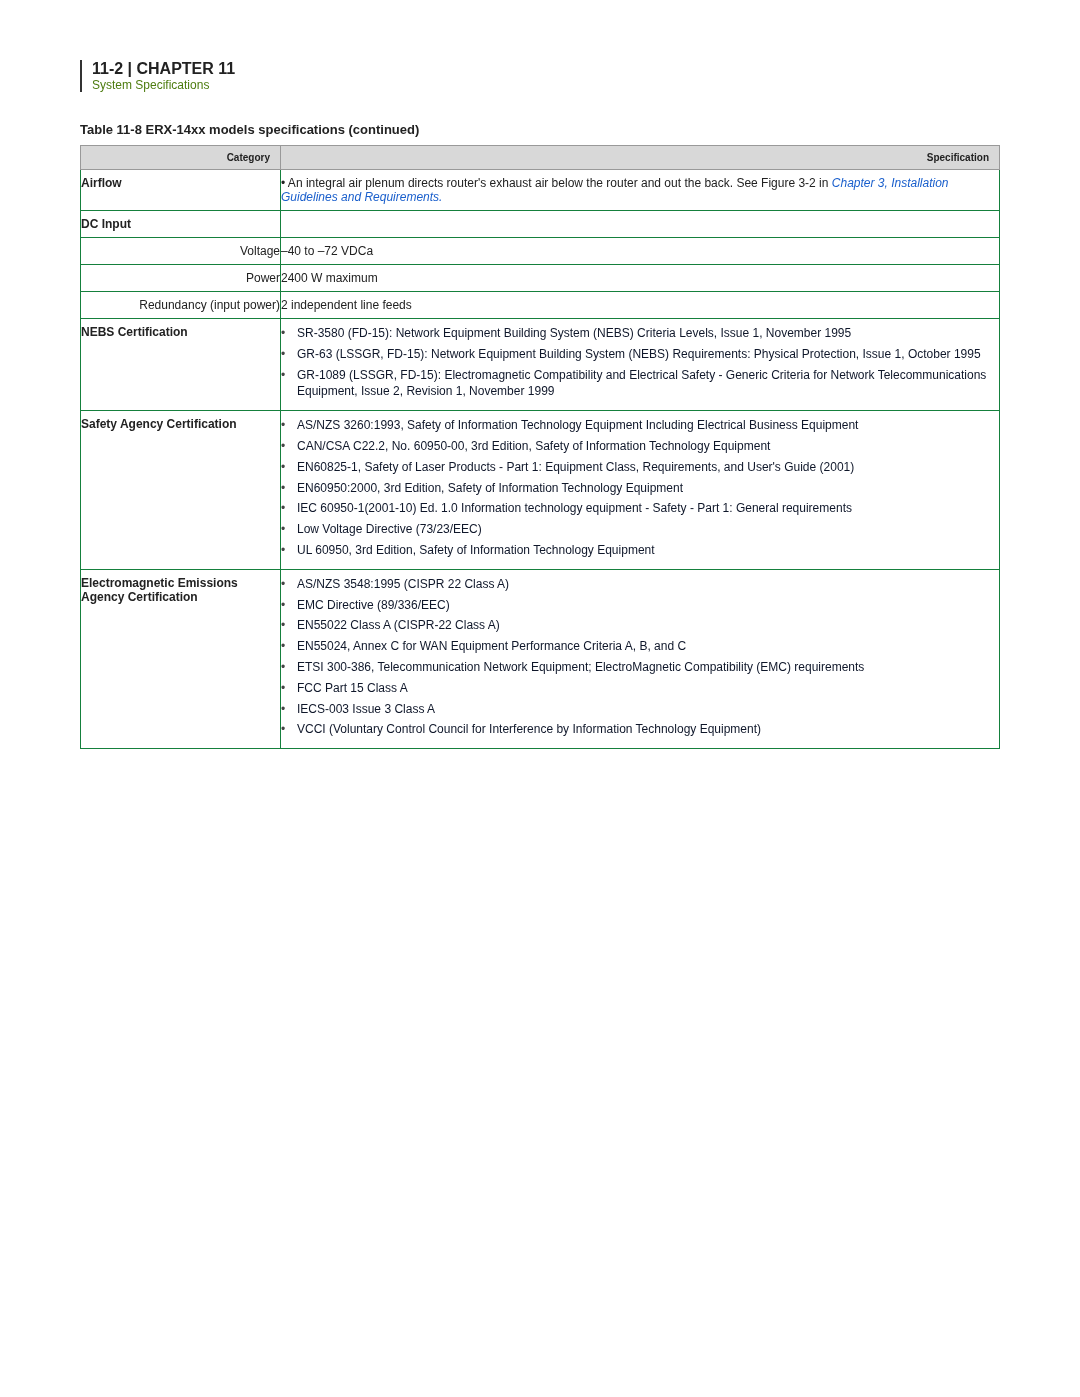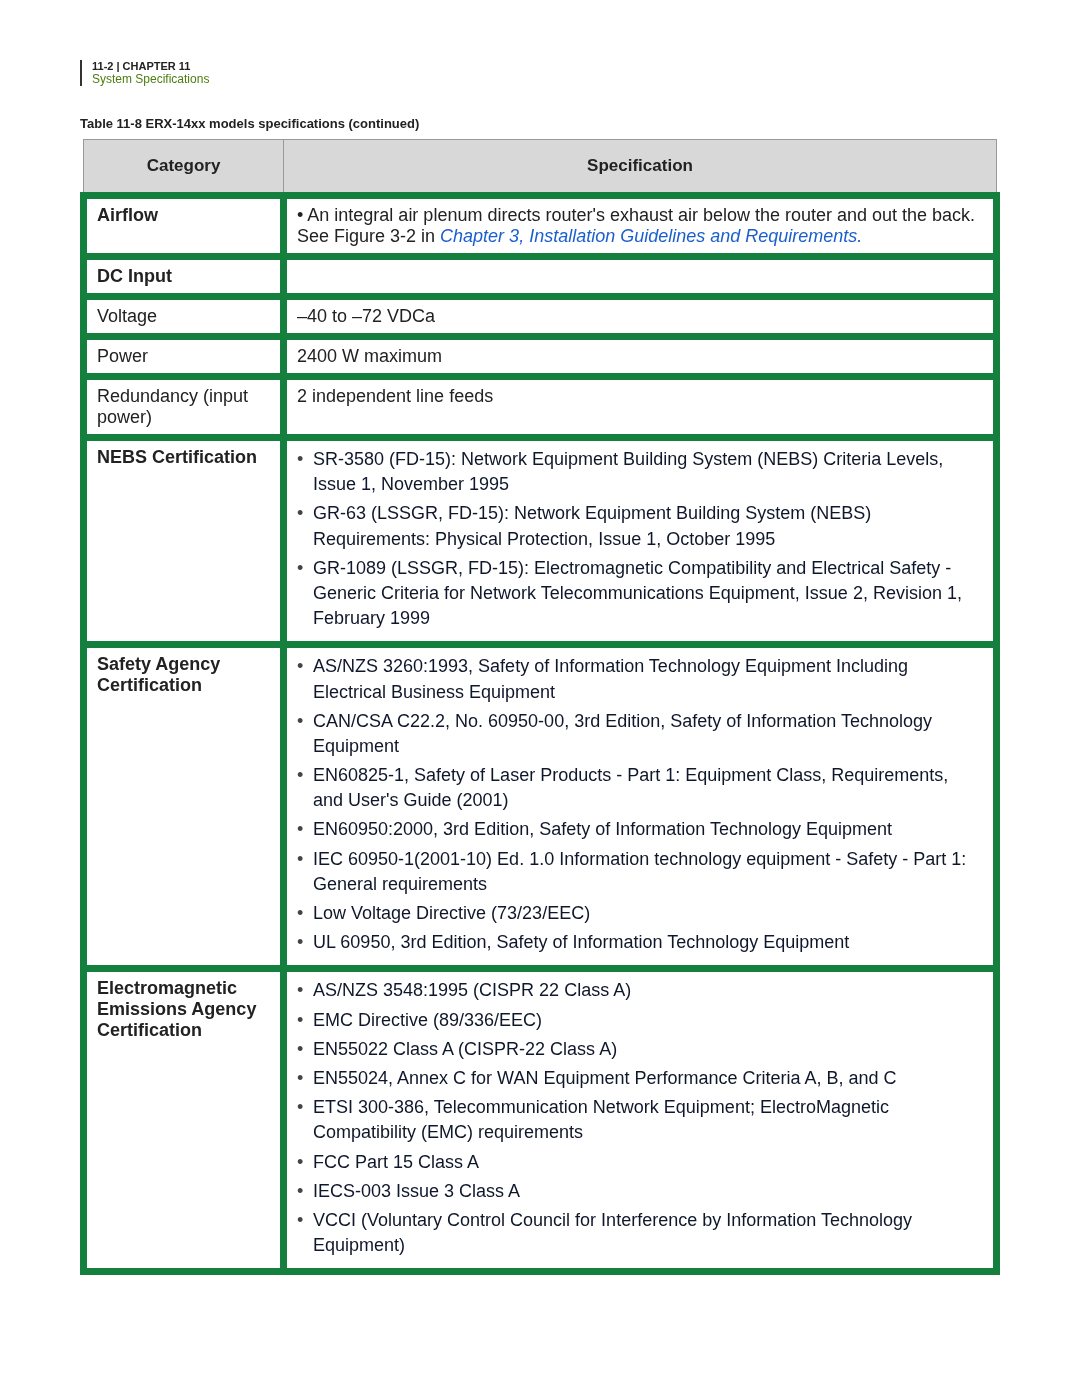--- a/index.html
+++ b/index.html
@@ -17,57 +17,58 @@
       padding: 60px 80px;
     }
     .page-header {
       display: flex;
       flex-direction: column;
       margin-bottom: 30px;
       border-left: 2px solid #333;
       padding-left: 10px;
     }
     .page-header-line1 {
-      font-size: 11px;
+      font-size: 16px;
       font-weight: bold;
       color: #222;
     }
     .page-header-line2 {
       font-size: 12px;
       color: #4d7c0f;
     }
     .table-title {
       font-size: 13px;
       font-weight: bold;
       margin-bottom: 8px;
       color: #222;
     }
     table {
       width: 100%;
       border-collapse: collapse;
       border: 1px solid #999;
     }
     th {
       background: #d8d8d8;
-      text-align: center;
-      padding: 16px 10px;
+      text-align: right;
+      padding: 6px 10px;
       font-weight: bold;
-      font-size: 17px;
+      font-size: 10px;
       border: 1px solid #999;
     }
     td {
-      padding: 6px 10px;
-      border: 7px solid #15803d;
+      padding: 6px 0;
+      border: 1px solid #15803d;
       vertical-align: top;
-      font-size: 18px;
+      font-size: 12px;
     }
     td.category {
       font-weight: normal;
       width: 200px;
       min-width: 180px;
+      text-align: right;
     }
     td.category-bold {
       font-weight: bold;
       width: 200px;
       min-width: 180px;
     }
     td.spec {
       color: #222;
     }
     .blue-link {
@@ -138,21 +139,21 @@
       <tr>
         <td class="category">Redundancy (input power)</td>
         <td class="spec">2 independent line feeds</td>
       </tr>
       <tr>
         <td class="category-bold"><strong>NEBS Certification</strong></td>
         <td class="spec">
           <ul class="bullet-list">
             <li>SR-3580 (FD-15): Network Equipment Building System (NEBS) Criteria Levels, Issue 1, November 1995</li>
             <li>GR-63 (LSSGR, FD-15): Network Equipment Building System (NEBS) Requirements: Physical Protection, Issue 1, October 1995</li>
-            <li>GR-1089 (LSSGR, FD-15): Electromagnetic Compatibility and Electrical Safety - Generic Criteria for Network Telecommunications Equipment, Issue 2, Revision 1, February 1999</li>
+            <li>GR-1089 (LSSGR, FD-15): Electromagnetic Compatibility and Electrical Safety - Generic Criteria for Network Telecommunications Equipment, Issue 2, Revision 1, November 1999</li>
           </ul>
         </td>
       </tr>
       <tr>
         <td class="category-bold"><strong>Safety Agency Certification</strong></td>
         <td class="spec">
           <ul class="bullet-list">
             <li>AS/NZS 3260:1993, Safety of Information Technology Equipment Including Electrical Business Equipment</li>
             <li>CAN/CSA C22.2, No. 60950-00, 3rd Edition, Safety of Information Technology Equipment</li>
             <li>EN60825-1, Safety of Laser Products - Part 1: Equipment Class, Requirements, and User's Guide (2001)</li>

